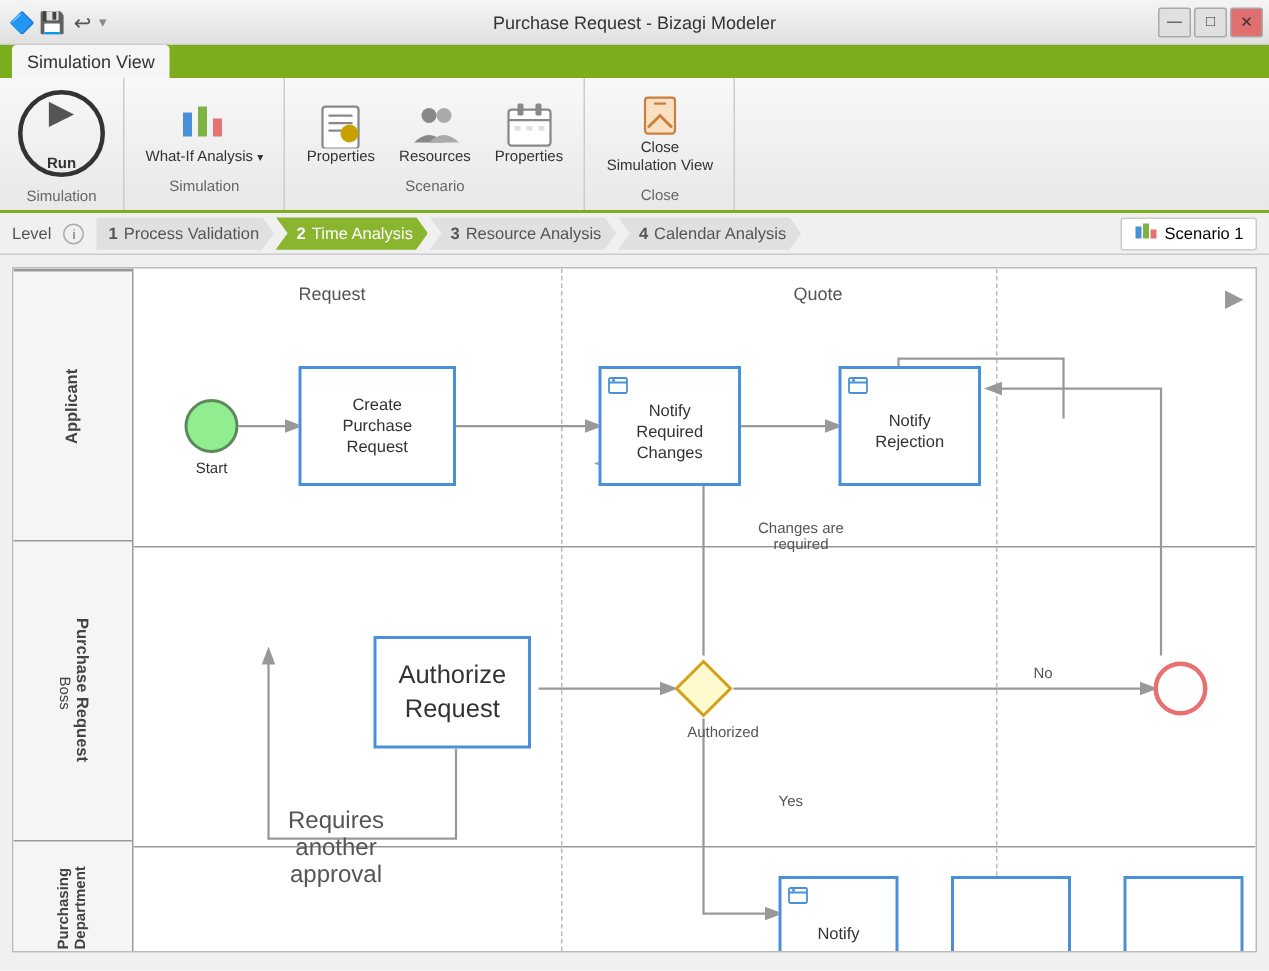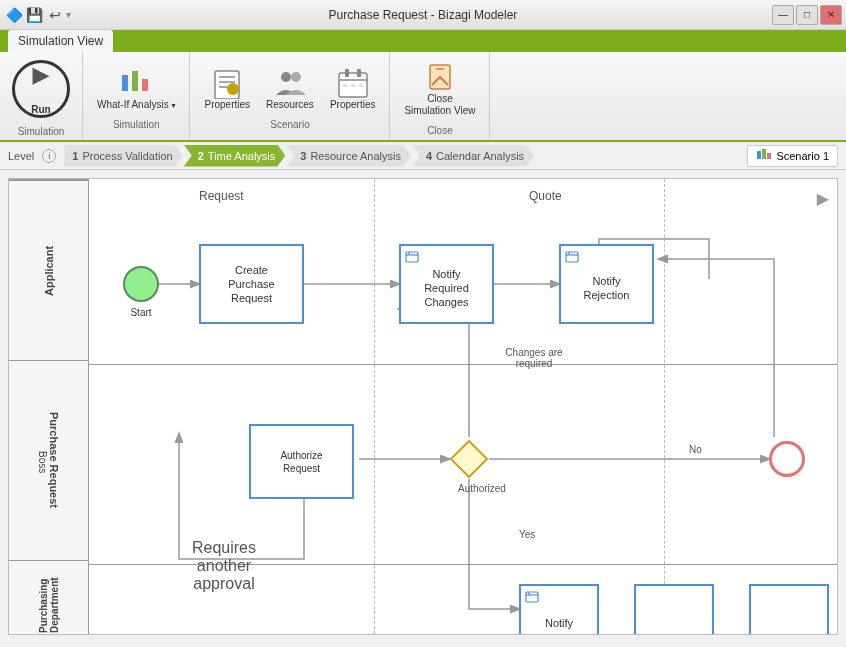--- a/index.html
+++ b/index.html
@@ -496,21 +496,21 @@
         <div class="task-icon">
           <svg width="14" height="14" viewBox="0 0 14 14">
               <rect x="1" y="2" width="12" height="10" rx="1" fill="none" stroke="#4a90d9" stroke-width="1.2"></rect>
               <line x1="1" y1="5" x2="13" y2="5" stroke="#4a90d9" stroke-width="1.2"></line>
               <circle cx="4" cy="3.5" r="1" fill="#4a90d9"></circle>
             </svg>
         </div>
         <span style="line-height:1.3;margin-top:8px;">Notify<br>Rejection</span>
       </div>
 
-      <div class="task-box" style="left:160px;top:245px;width:105px;height:75px;font-size:10px;">
+      <div class="task-box" style="left:160px;top:245px;width:105px;height:75px;font-size:17px;">
         <span style="line-height:1.3;">Authorize<br>Request</span>
       </div>
 
       <div style="position:absolute;left:360px;top:260px;width:40px;height:40px;">
         <svg width="40" height="40" viewBox="0 0 40 40">
           <polygon points="20,2 38,20 20,38 2,20" fill="#fffacd" stroke="#d4a017" stroke-width="2"></polygon>
         </svg>
       </div>
       <div class="flow-label" style="left:363px;top:304px;width:60px;text-align:center;font-size:10px;">Authorized</div>
 

